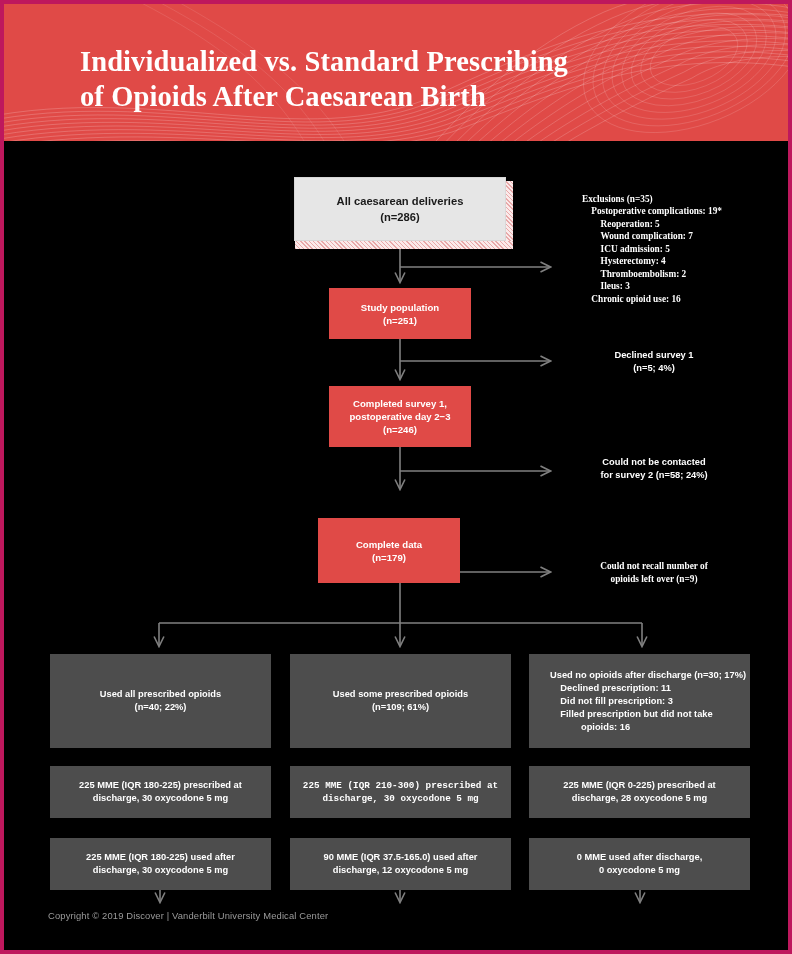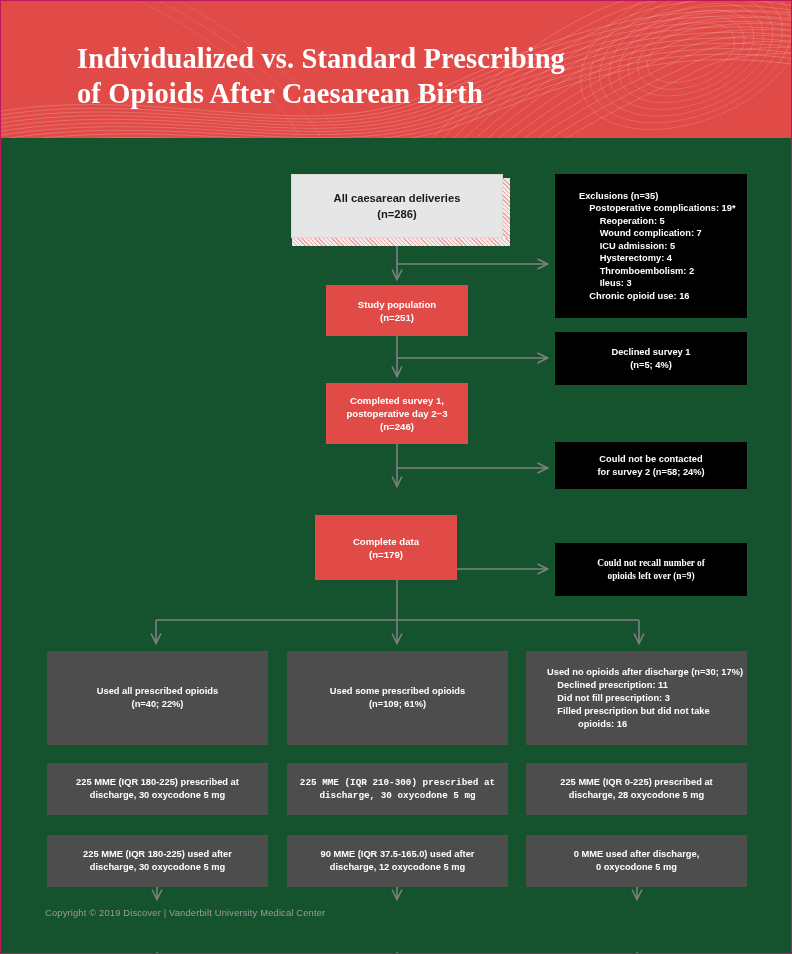--- a/index.html
+++ b/index.html
@@ -7,22 +7,22 @@
     padding: 0;
     background: #ffffff;
   }
   body {
     font-family: "Liberation Sans", sans-serif;
   }
   #page {
     position: relative;
     width: 792px;
     height: 954px;
-    background: #14532d;
-    border: 1px solid #be185d;
+    background: #000000;
+    border: 4px solid #be185d;
     box-sizing: border-box;
     overflow: hidden;
   }
 
   
   #header {
     position: absolute;
     left: 0;
     top: 0;
     width: 792px;
@@ -90,20 +90,21 @@
   .box-black {
     background: #000000;
     color: #ffffff;
     font-size: 9.3px;
     line-height: 12.5px;
   }
   .box-black.left-align {
     justify-content: flex-start;
     text-align: left;
     padding-left: 24px;
+    font-family: Liberation Serif, serif;
   }
   .box-black.left-align .txt .ln { white-space: pre; }
   .box-darkgray {
     background: #4d4d4d;
     color: #ffffff;
     font-size: 9.3px;
     line-height: 13px;
   }
   .box-darkgray.left-align {
     justify-content: flex-start;

